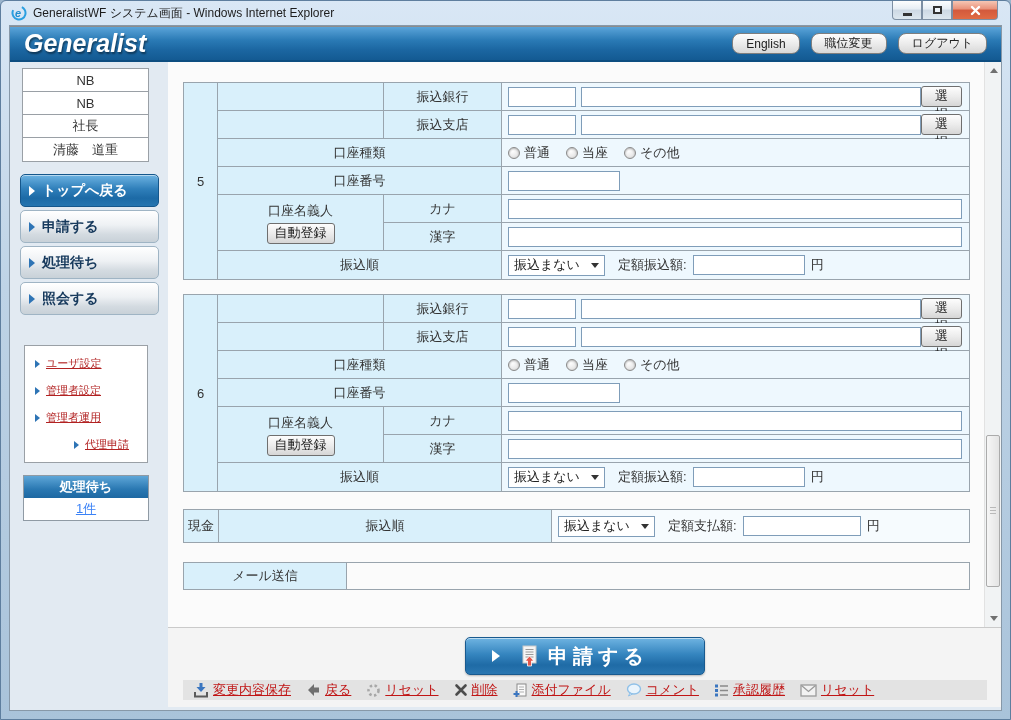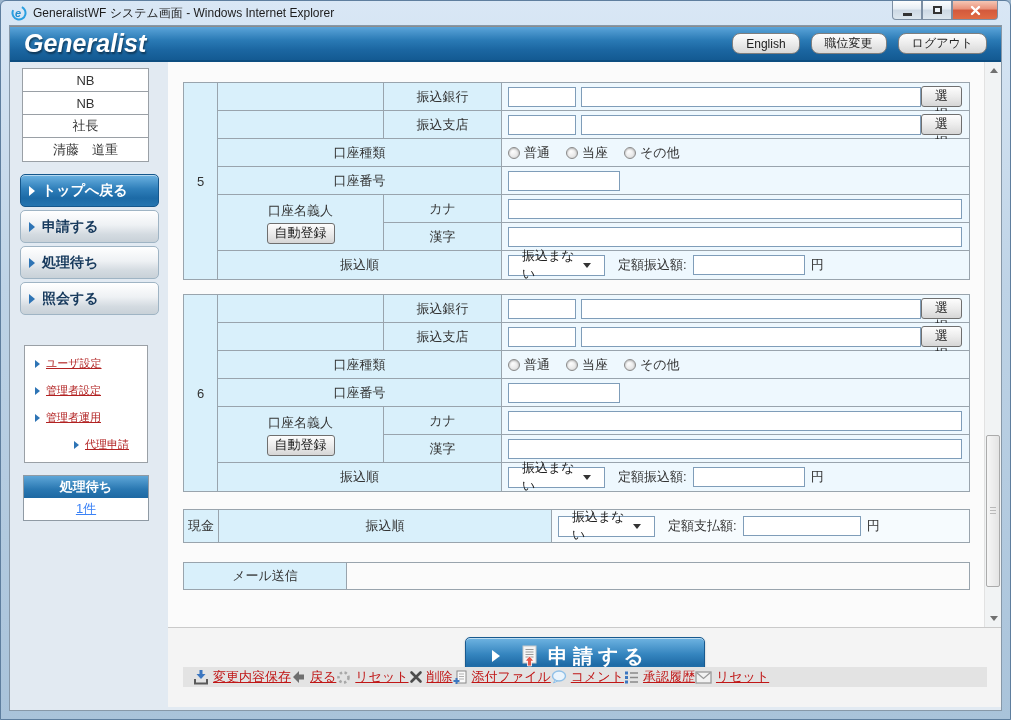--- a/index.html
+++ b/index.html
@@ -98,21 +98,21 @@
   .btn-sm { height:21px; padding:0 7px; font-size:13px; color:#222; cursor:pointer; border:1px solid #6f6f6f; border-radius:3px;
             background:linear-gradient(180deg,#fdfdfd 0%,#ececec 50%,#d6d6d6 100%);
             font-family:"Liberation Sans","DejaVu Sans",sans-serif; }
   .ml-auto { margin-left:auto; }
   .radio-group { display:flex; align-items:center; gap:16px; }
   .radio { display:flex; align-items:center; gap:4px; cursor:pointer; }
   .radio-circle { width:12px; height:12px; border-radius:50%; border:1px solid #8a8a8a;
                   background:radial-gradient(circle at 35% 30%,#ffffff 0%,#e9e9e9 60%,#cfcfcf 100%);
                   box-shadow:inset 0 1px 2px rgba(0,0,0,.25); }
   .select { width:97px; height:21px; border:1px solid #7f9db9; background:#fff; display:flex; align-items:center;
-            padding:0 13px; font-size:13px; color:#222; cursor:pointer; }
+            padding:0 5px; font-size:13px; color:#222; cursor:pointer; }
   .sel-arrow { margin-left:auto; width:0; height:0; border-top:5px solid #333;
                border-left:4px solid transparent; border-right:4px solid transparent; }
   .order-lbl { margin-left:13px; margin-right:6px; }
   .yen { margin-left:6px; }
 
   .cash-table { display:grid; grid-template-columns:35px 333px 1fr; grid-auto-rows:32px;
                 border:1px solid #99a4ad; margin-top:17px; }
   .cash-table .cell { border-bottom:none; }
   .mail-table { display:grid; grid-template-columns:163px 1fr; grid-auto-rows:26px;
                 border:1px solid #99a4ad; margin-top:19px; }
@@ -127,22 +127,22 @@
   .submit-wrap { display:flex; justify-content:center; padding-top:9px; }
   .submit-btn { width:240px; height:38px; border-radius:5px; cursor:pointer; position:relative;
                 border:1px solid #195a8f;
                 background:linear-gradient(180deg,#6fb4e2 0%,#3585bf 45%,#1f6ba6 75%,#2a77b1 100%);
                 box-shadow:inset 0 1px 0 rgba(255,255,255,.55), 0 1px 2px rgba(0,0,0,.25);
                 display:flex; align-items:center; justify-content:center; gap:9px;
                 color:#fff; font-size:20px; font-weight:bold; letter-spacing:5px;
                 font-family:"Liberation Sans","DejaVu Sans",sans-serif; }
   .submit-tri { position:absolute; left:26px; width:0; height:0;
                 border-left:8px solid #fff; border-top:6px solid transparent; border-bottom:6px solid transparent; }
-  .toolbar { position:absolute; left:15px; right:14px; bottom:20px; height:20px; background:#e3e3e3;
-             display:flex; align-items:center; padding-left:10px; }
+  .toolbar { position:absolute; left:15px; right:14px; bottom:7px; height:20px; background:#e3e3e3;
+             display:flex; align-items:center; gap:15px; padding-left:10px; }
   .tlink { display:flex; align-items:center; gap:4px; cursor:pointer; }
   .tlink span { font-size:13px; color:#c01616; text-decoration:underline; }
 </style>
 </head>
 <body>
 
 <div class="window">
   <div class="titlebar">
     <svg width="16" height="16" viewBox="0 0 16 16">
       <circle cx="8" cy="8" r="6.5" fill="none" stroke="#2b9fe0" stroke-width="2" stroke-dasharray="26 10" transform="rotate(-30 8 8)"></circle>

